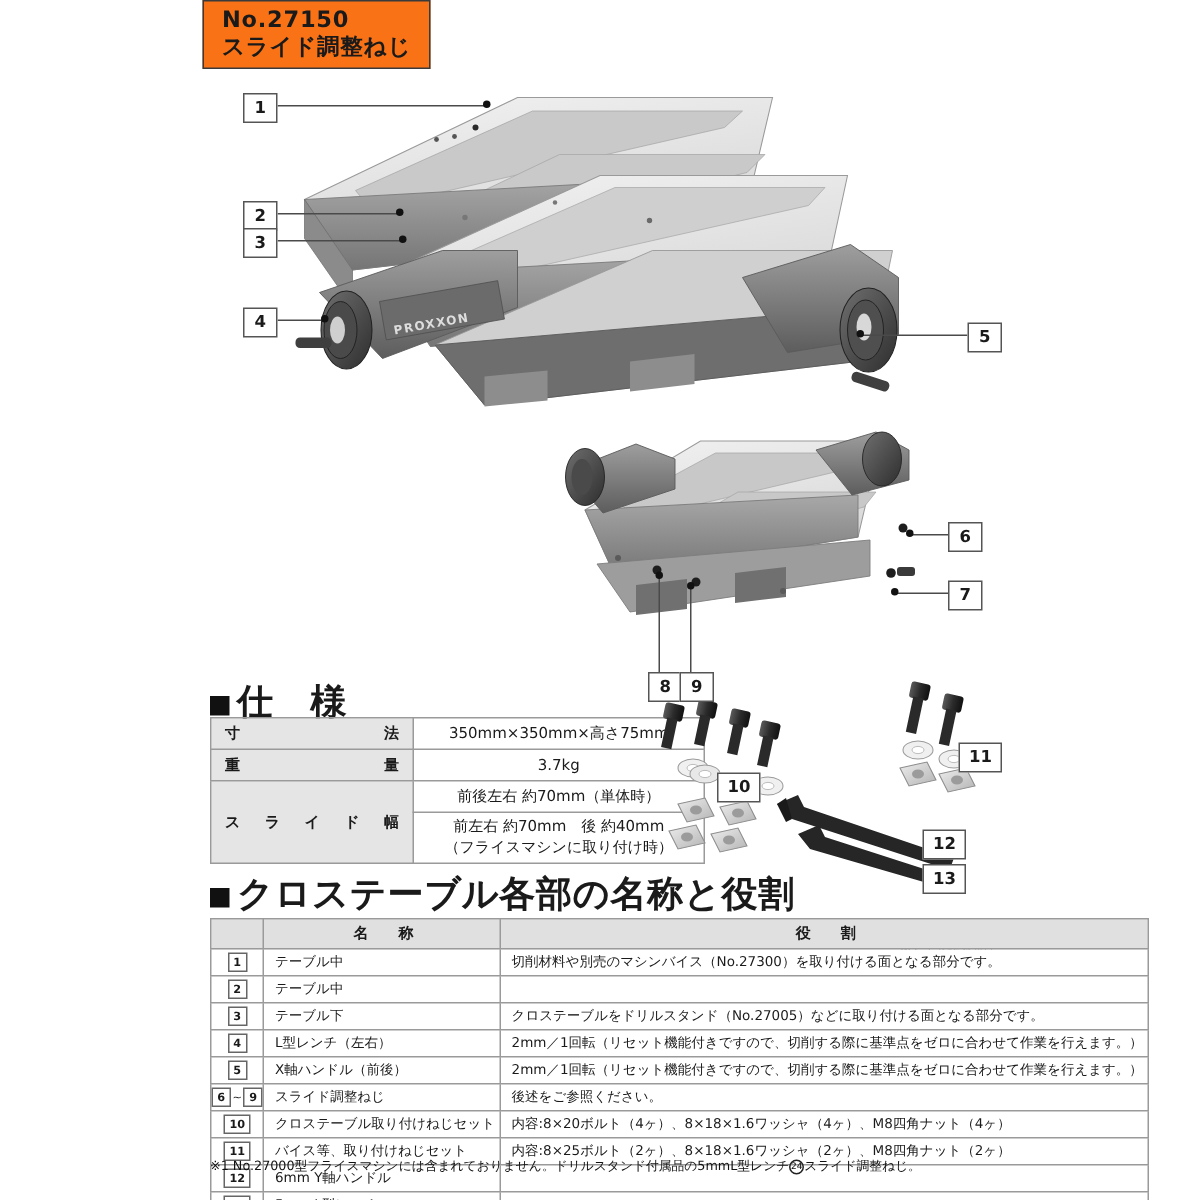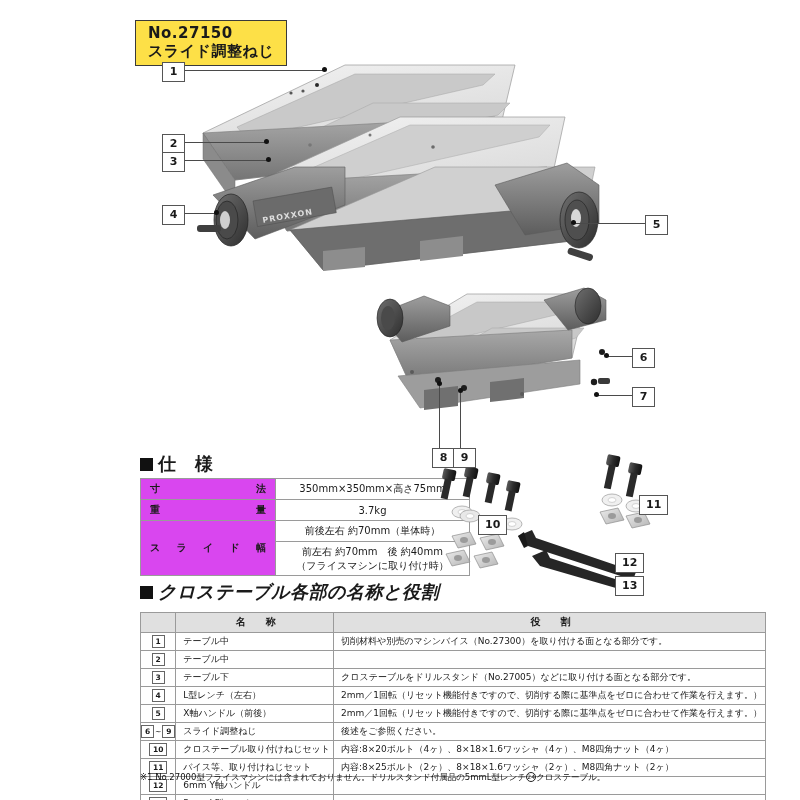--- a/index.html
+++ b/index.html
@@ -8,23 +8,23 @@
     background:#ffffff;
     font-family:"DejaVu Sans","Liberation Sans",sans-serif;
     color:#1a1a1a;
     position:relative;
     overflow:hidden;
   }
   .page{position:absolute;inset:0;}
 
   
   .title-box{
-    position:absolute;left:135px;top:20px;
+    position:absolute;left:135px;top:0;
     border:1px solid #3a3a3a;
-    background:#fde047;
+    background:#f97316;
     padding:4px 12px 5px 12px;
     line-height:1.18;
   }
   .title-box div{font-size:15px;font-weight:bold;letter-spacing:.5px;white-space:nowrap;}
 
   
   .chip{
     position:absolute;
     border:1px solid #555;
     background:#fff;
@@ -45,49 +45,49 @@
   .illus{position:absolute;z-index:2;}
 
   
   #art-main{left:195px;top:55px;width:420px;height:235px;}
   #art-front{left:372px;top:280px;width:255px;height:140px;}
   #art-hw{left:440px;top:448px;width:250px;height:145px;}
 
   
   .sec-head{
     position:absolute;
-    font-size:18px;font-weight:bold;
+    font-size:24px;font-weight:bold;
     letter-spacing:.5px;
     white-space:nowrap;
   }
   .sec-head .sq{
     display:inline-block;width:13px;height:13px;
     background:#111;margin-right:5px;vertical-align:-1px;
   }
   #head-spec{left:140px;top:452px;}
-  #head-parts{left:140px;top:580px;font-style:italic;}
+  #head-parts{left:140px;top:580px;}
 
   .note-ref{
     position:absolute;left:600px;top:592px;
     font-size:9px;color:#222;white-space:nowrap;margin-top:35px;
   }
 
   
   #spec-table{
     position:absolute;left:140px;top:478px;
     width:330px;border-collapse:collapse;
     font-size:10px;
   }
   #spec-table td{
     border:1px solid #9a9a9a;
     padding:3px 4px;
     vertical-align:middle;
   }
   #spec-table td.lbl{
-    width:116px;background:#d946ef;font-weight:bold;
+    width:116px;background:#e5e5e5;font-weight:bold;
     text-align:justify;text-align-last:justify;
     padding-left:9px;padding-right:9px;
     white-space:nowrap;
   }
   #spec-table td.val{text-align:center;background:#fff;}
   #spec-table td.val.two{line-height:1.35;}
 
   
   #parts-table{
     position:absolute;left:140px;top:612px;
@@ -422,16 +422,16 @@
         </tr>
         <tr>
           <td class="c-num"><span class="numbox">13</span></td>
           <td class="c-name">5mm L型レンチ</td>
           <td class="c-role"></td>
         </tr>
       </tbody>
   </table>
 
   <div id="foot-note">
-    <span>※1 No.27000型フライスマシンには含まれておりません。ドリルスタンド付属品の5mmL型レンチ</span><span class="circ">24</span><span>クロステーブル。</span>
+    <span>※1 No.27000型フライスマシンには含まれておりません。ドリルスタンド付属品の5mmL型レンチ</span><span class="circ">24</span><span>スライド調整ねじ。</span>
   </div>
 
 </div>
 
 </body></html>

